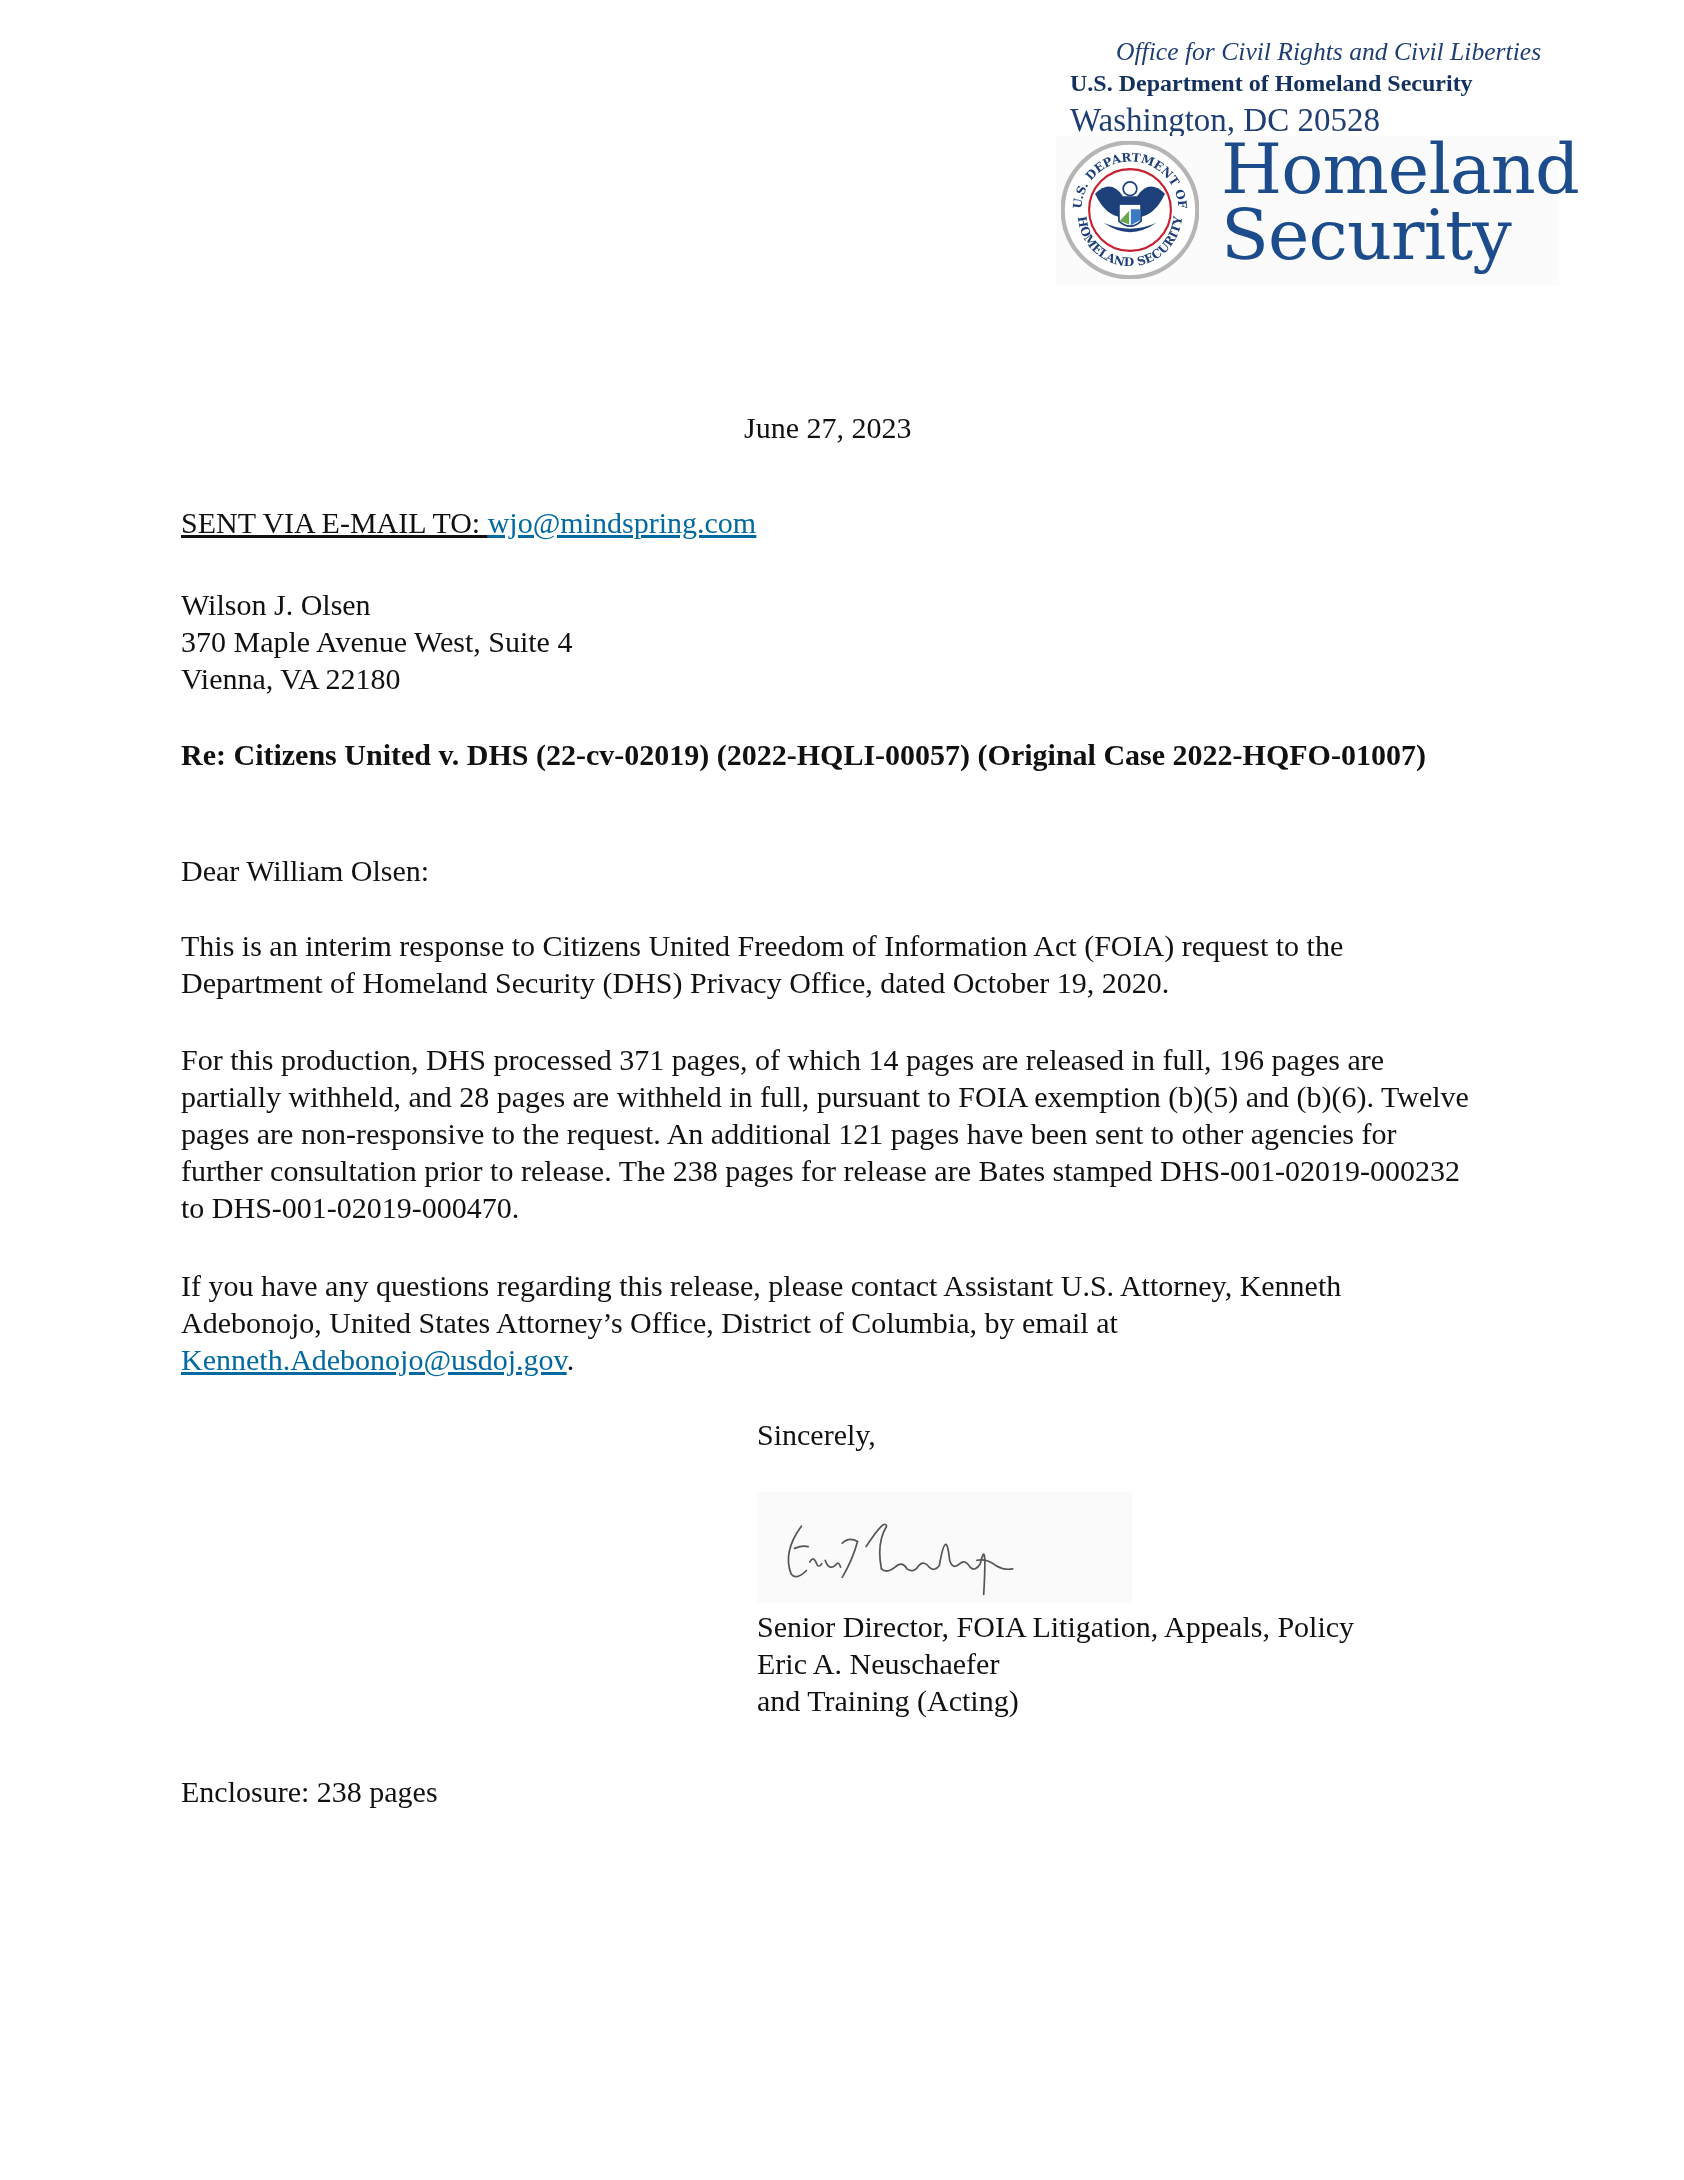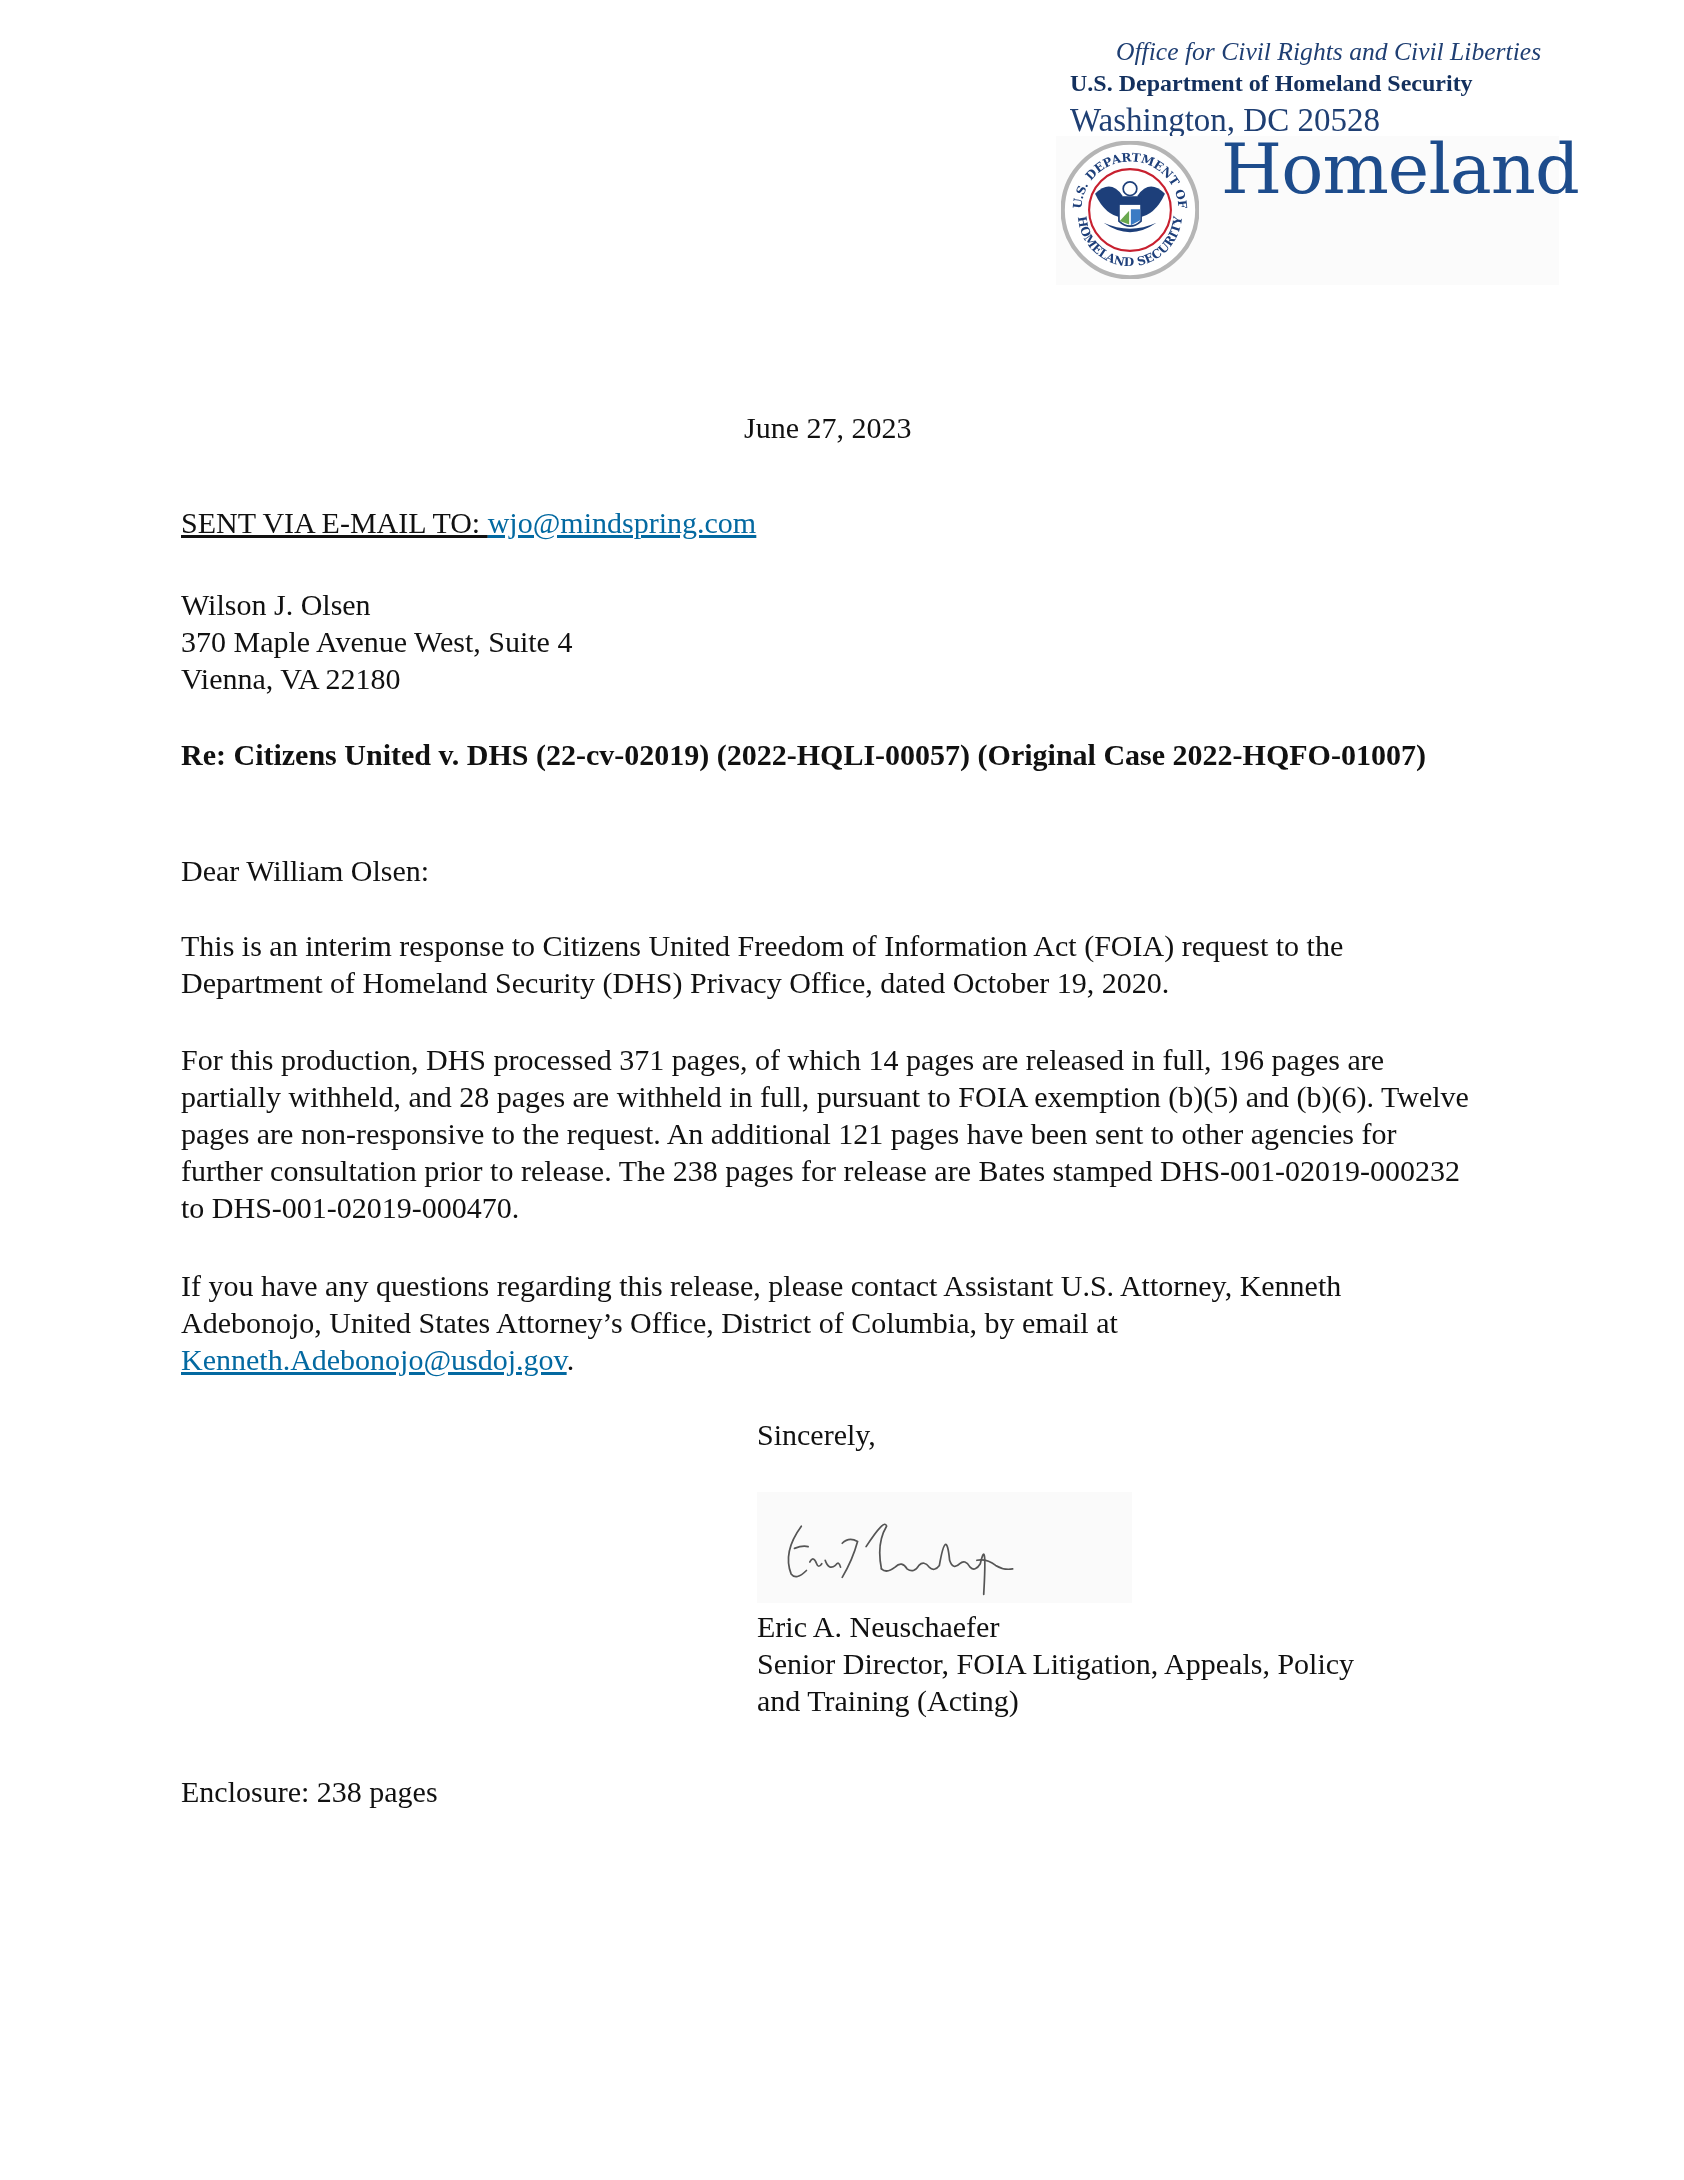--- a/index.html
+++ b/index.html
@@ -61,20 +61,21 @@
     <circle cx="81" cy="56" r="8" fill="#ffffff" stroke="#1d3f7a" stroke-width="2"></circle>
 
     <path d="M68 66 L94 66 L94 94 Q81 106 68 94 Z" fill="#ffffff" stroke="#1d3f7a" stroke-width="2"></path>
     <rect x="68" y="66" width="26" height="9" fill="#1d3f7a"></rect>
     <path d="M69 94 L80 82 L80 98 Z" fill="#6aa84f"></path>
     <path d="M82 80 L93 80 L93 93 L82 99 Z" fill="#3b7bc4"></path>
     <path d="M50 96 Q81 118 112 96 Q81 110 50 96 Z" fill="#1d3f7a"></path>
   </svg>
   <div class="wordmark">
     <div>Homeland</div>
+    <div>Security</div>
   </div>
 </div>
 
 <div class="abs txt date">June 27, 2023</div>
 
 <div class="abs txt sent">
   <span>SENT VIA E-MAIL TO: </span><span class="link">wjo@mindspring.com</span>
 </div>
 
 <div class="abs txt addr">
@@ -104,19 +105,19 @@
       <path d="M80 80 Q84 92 92 86 Q96 80 98 88"></path>
       <path d="M100 60 Q108 52 118 58 Q112 80 100 100"></path>
       <path d="M128 64 Q150 30 152 40 Q140 60 146 90"></path>
       <path d="M146 90 Q152 96 162 88 Q170 80 176 90 Q184 96 190 86 Q196 80 202 88 Q208 94 214 86 Q222 40 226 80 Q230 92 238 84 Q244 78 250 88 Q256 94 262 84 Q270 50 266 120"></path>
       <path d="M258 80 Q270 78 280 86 Q290 92 300 90"></path>
     </g>
   </svg>
 </div>
 
 <div class="abs txt signer">
+  <div>Senior Director, FOIA Litigation, Appeals, Policy</div>
   <div>Eric A. Neuschaefer</div>
-  <div>Senior Director, FOIA Litigation, Appeals, Policy</div>
   <div>and Training (Acting)</div>
 </div>
 
 <div class="abs txt encl">Enclosure: 238 pages</div>
 
 
 </body></html>

